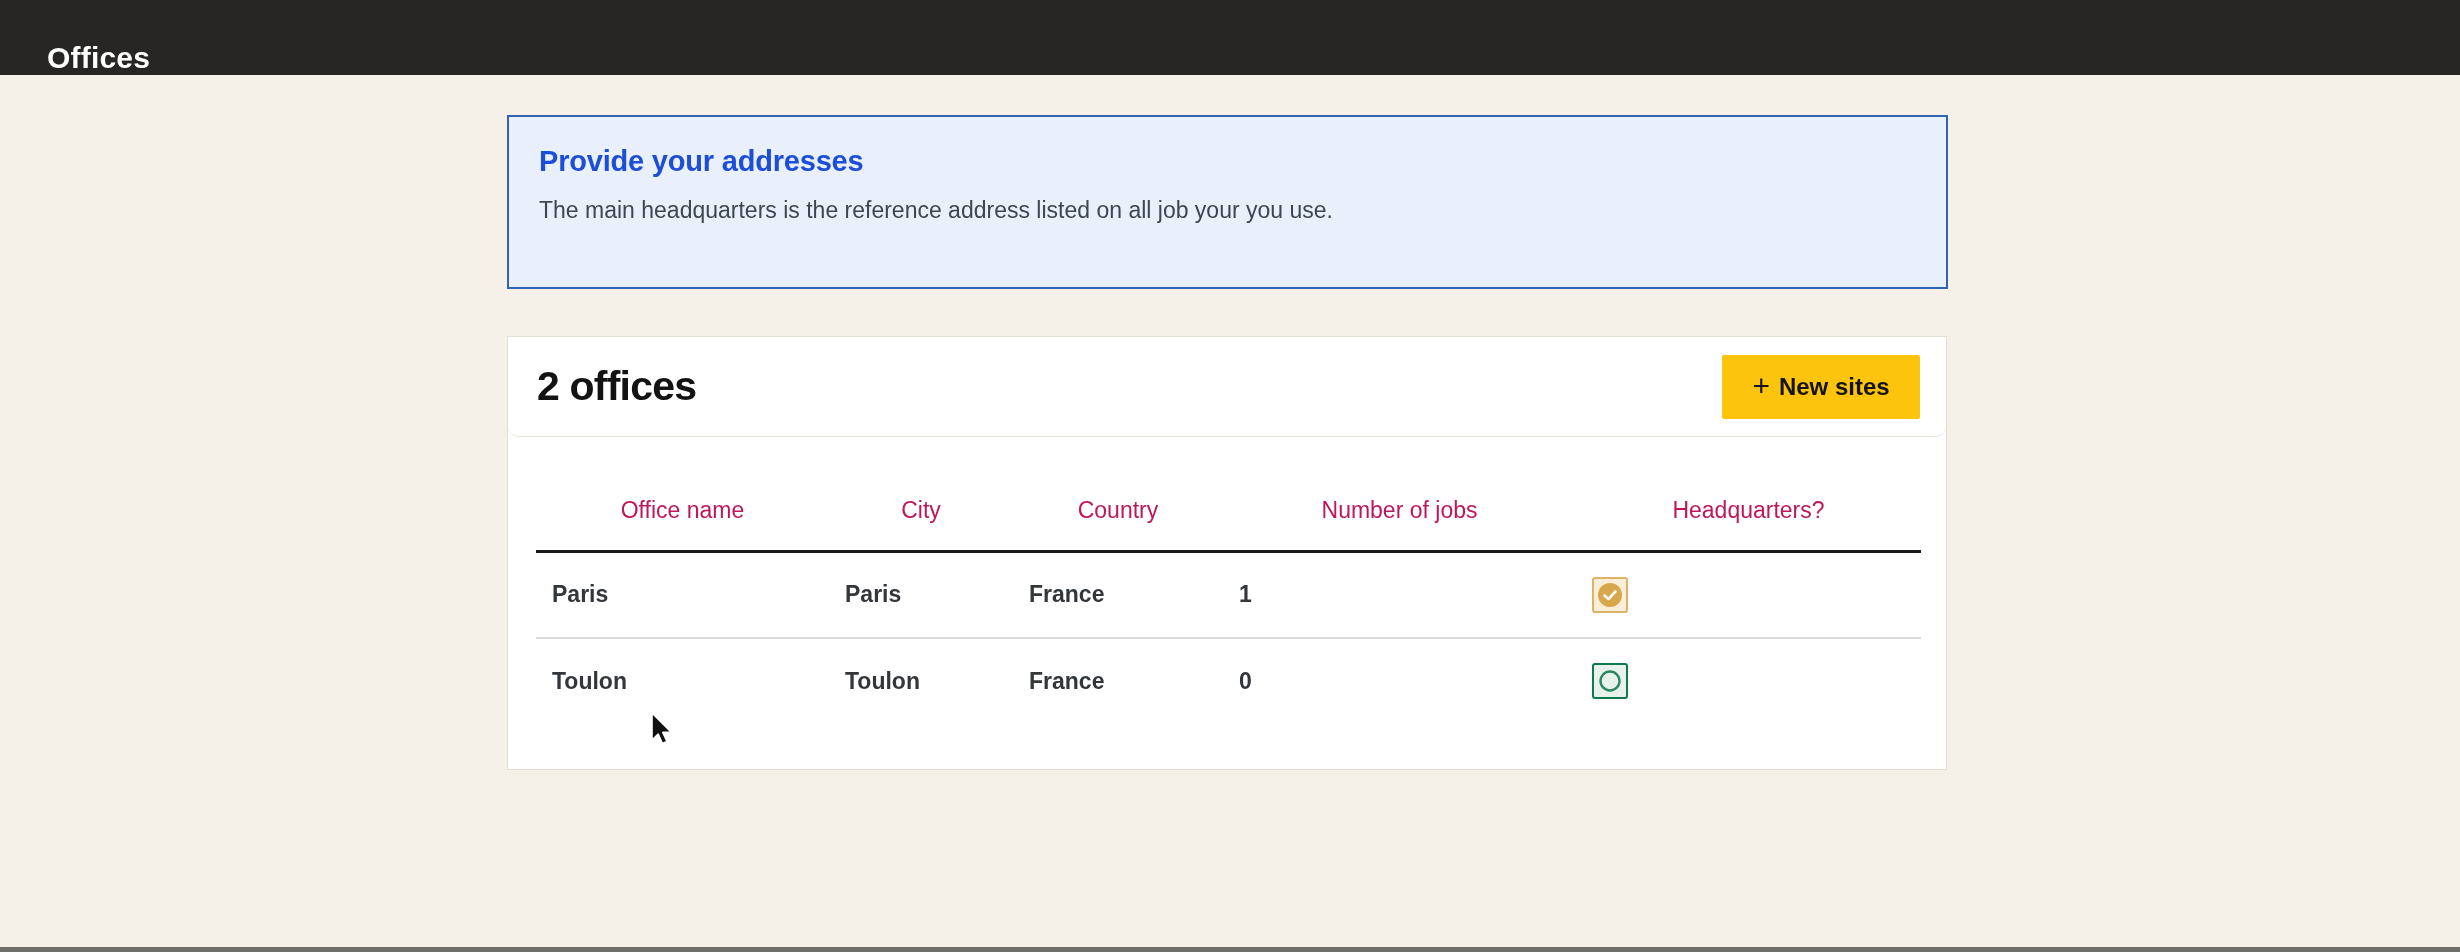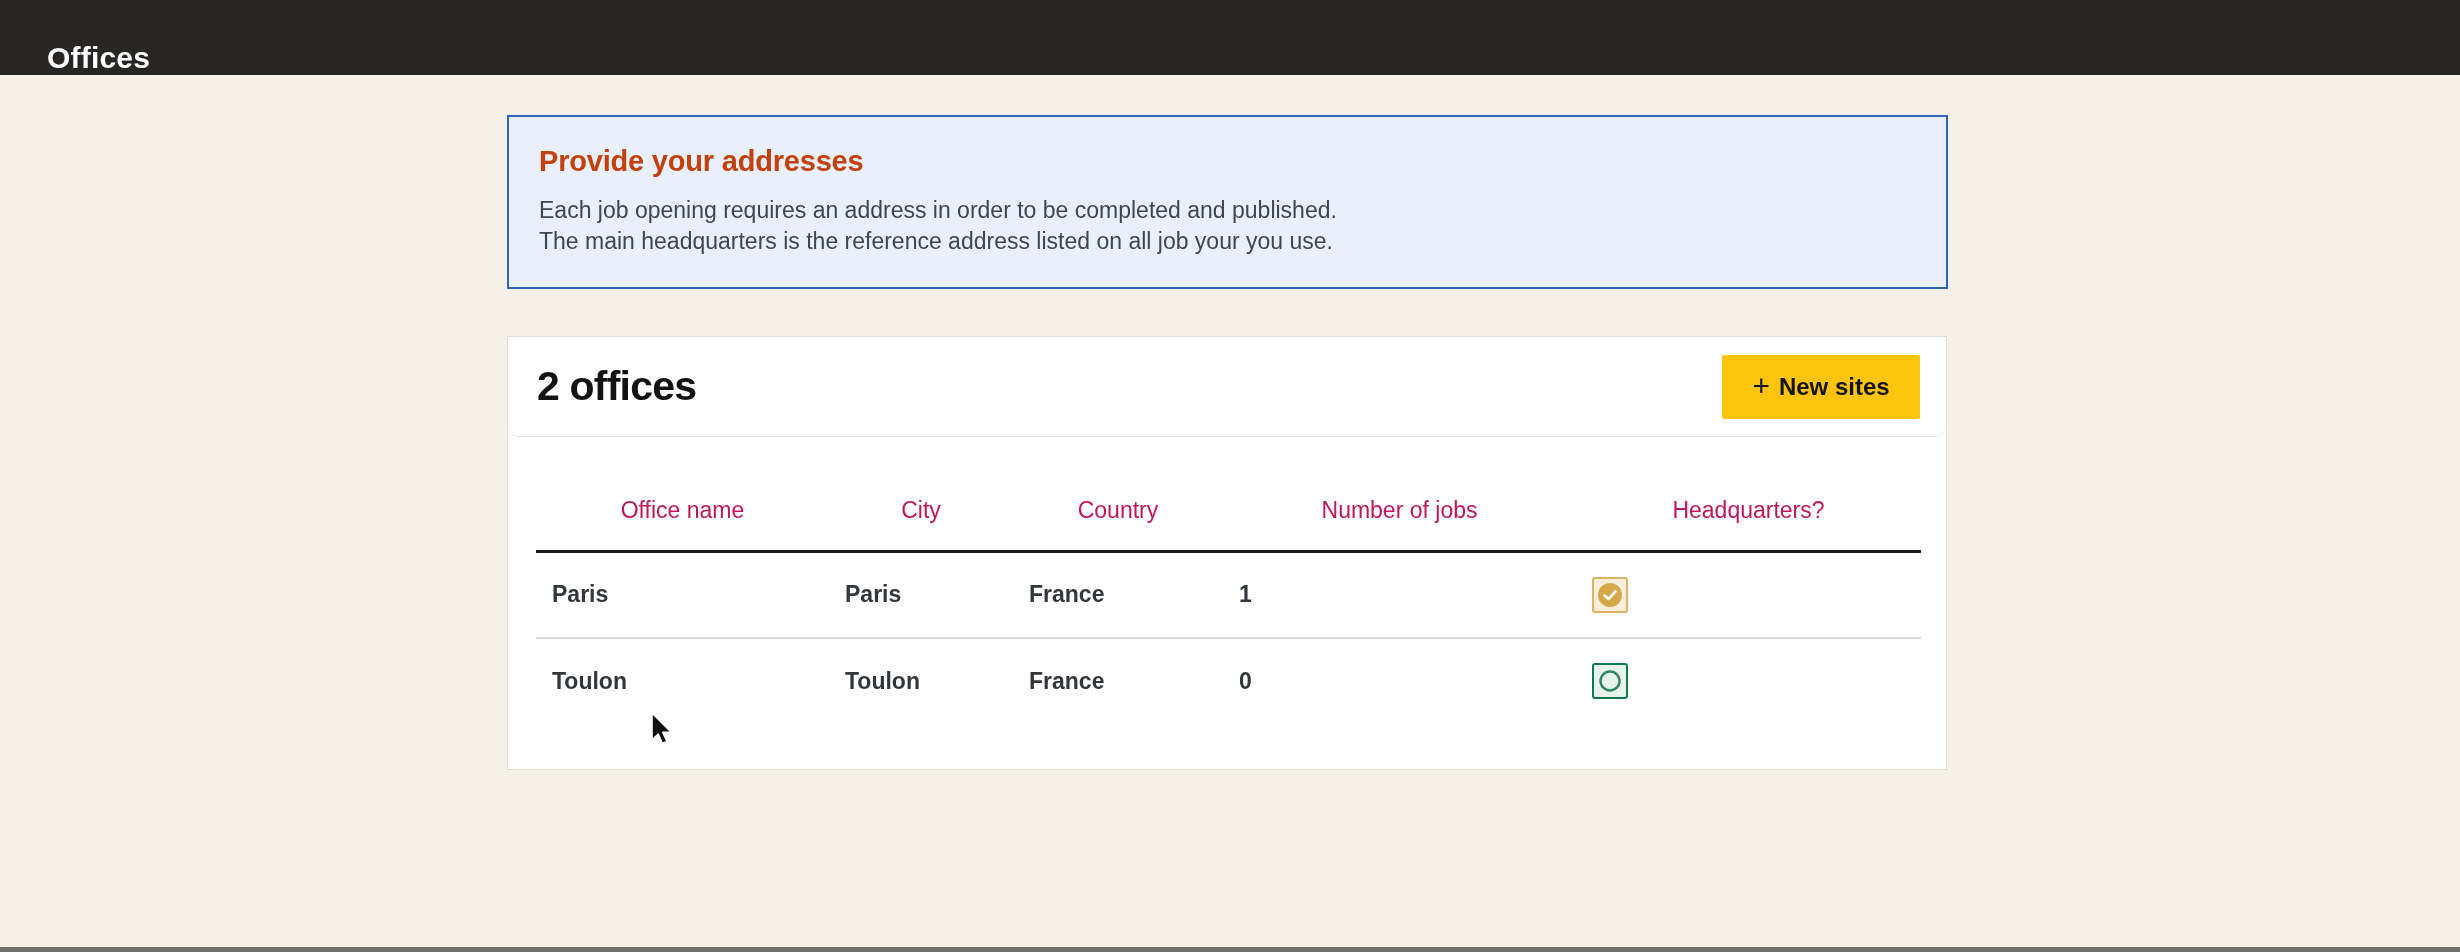--- a/index.html
+++ b/index.html
@@ -23,21 +23,21 @@
   }
 
   
   .info-box {
     position: absolute; left: 507px; top: 115px; width: 1441px; height: 174px;
     background: #e9f0fb;
     border: 2px solid #3164b4;
     padding: 28px 30px 0 30px;
   }
   .info-title {
-    color: #c2410c; font-size: 29px; font-weight: bold; letter-spacing: -0.2px;
+    color: #1d4ed8; font-size: 29px; font-weight: bold; letter-spacing: -0.2px;
   }
   .info-body {
     margin-top: 17px;
     color: #3d4651; font-size: 23px; line-height: 31px;
   }
 
   
   .card {
     position: absolute; left: 507px; top: 336px; width: 1440px; height: 434px;
     background: #ffffff;
@@ -107,21 +107,20 @@
 </head>
 <body>
 
 <header class="topbar">
   <div class="topbar-title">Offices</div>
 </header>
 
 <section class="info-box">
   <div class="info-title">Provide your addresses</div>
   <div class="info-body">
-    <div>Each job opening requires an address in order to be completed and published.</div>
     <div>The main headquarters is the reference address listed on all job your you use.</div>
   </div>
 </section>
 
 <section class="card">
   <div class="card-header">
     <div class="card-title">2 offices</div>
     <button class="btn-new-office">
       <span class="btn-plus">+</span>
       <span>New sites</span>

